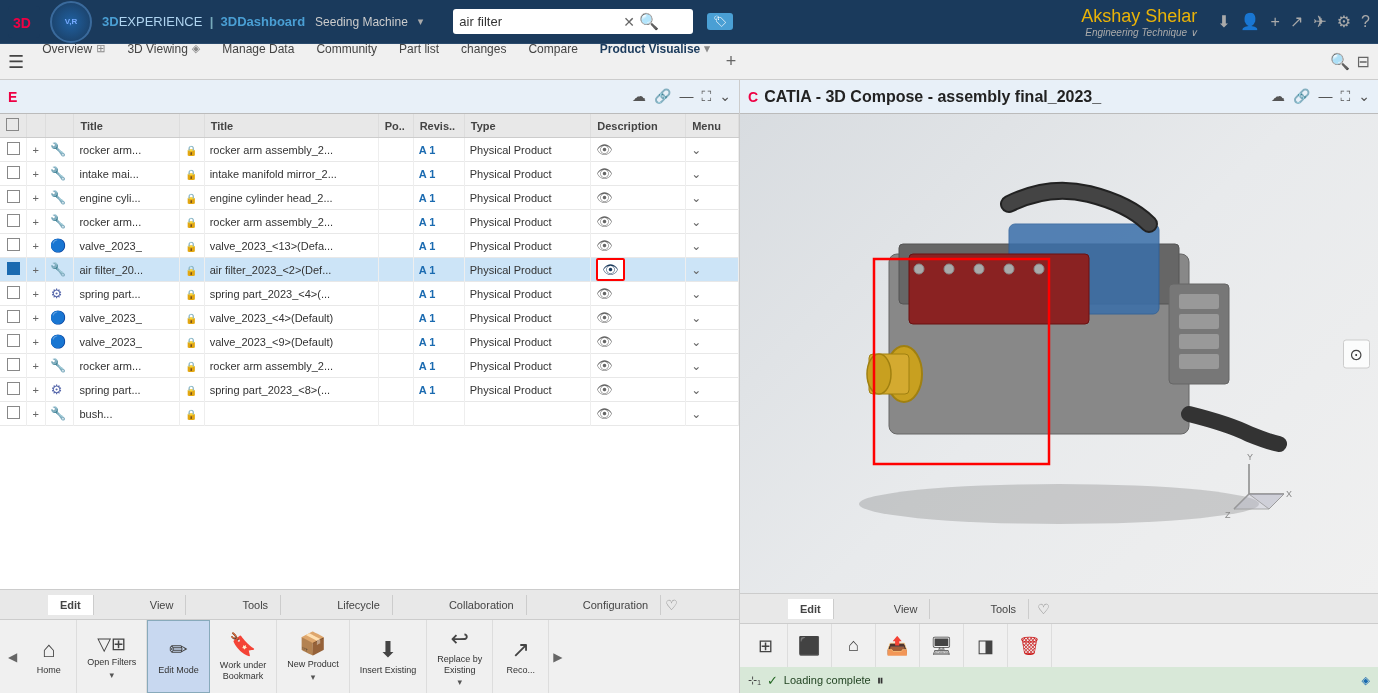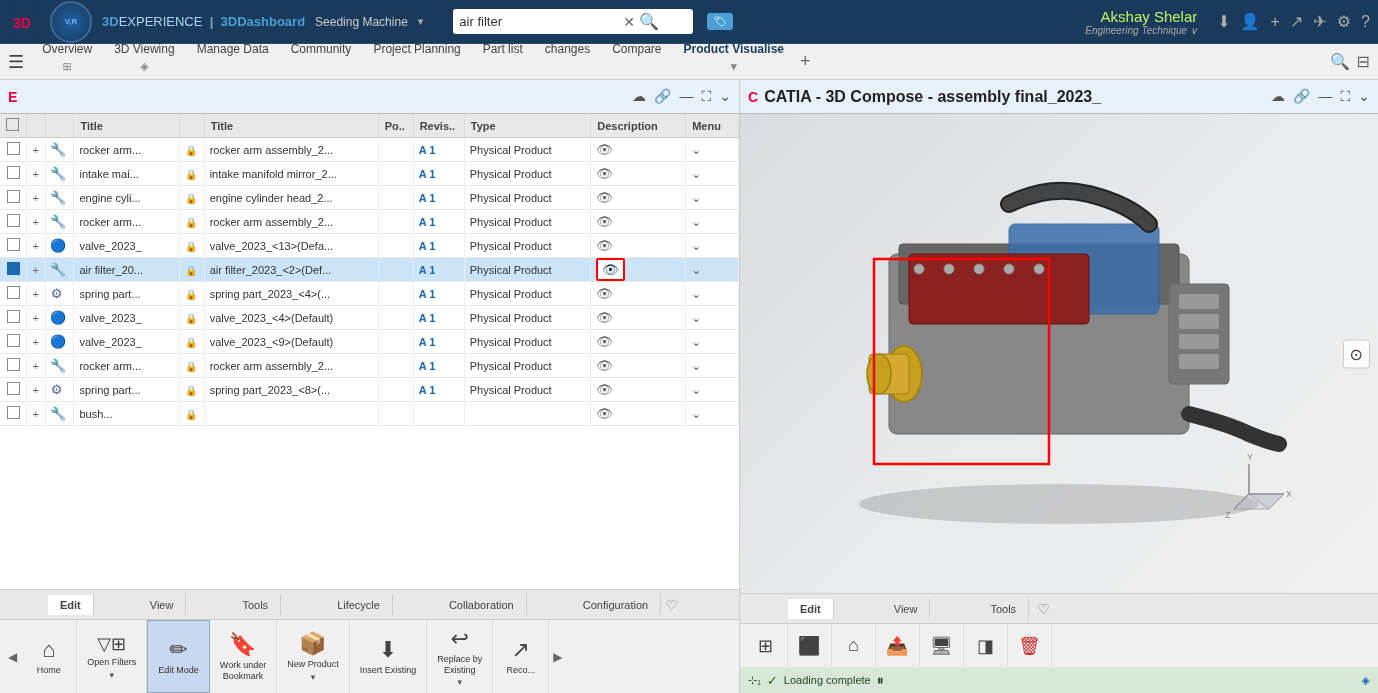--- a/index.html
+++ b/index.html
@@ -22,35 +22,35 @@
     .topbar-arrow { color: #aaa; font-size: 11px; }
     .search-bar {
       display: flex; align-items: center; background: #fff; border-radius: 3px;
       padding: 3px 6px; gap: 4px; flex: 0 0 240px; margin-left: 20px;
     }
     .search-input { border: none; outline: none; font-size: 13px; color: #333; width: 160px; }
     .search-clear { color: #666; cursor: pointer; font-size: 14px; }
     .search-icon-btn { color: #1a3a5c; font-size: 16px; cursor: pointer; }
     .search-tag { background: #4a9fd4; border-radius: 3px; padding: 2px 6px; font-size: 11px; color: #fff; margin-left: 4px; cursor: pointer; }
     .topbar-user { margin-left: auto; display: flex; flex-direction: column; align-items: flex-end; }
-    .topbar-user-name { font-size: 15px; color: #bef264; }
+    .topbar-user-name { font-size: 18px; color: #eab308; }
     .topbar-user-role { font-size: 10px; color: #aaa; font-style: italic; }
     .topbar-icons { display: flex; align-items: center; gap: 10px; margin-left: 10px; }
     .topbar-icon { color: #aaa; font-size: 16px; cursor: pointer; }
 
     
     .navbar {
       display: flex; align-items: center; background: #f0f0f0; height: 36px;
       padding: 0 8px; gap: 2px; border-bottom: 1px solid #ccc;
     }
     .navbar-hamburger { color: #444; font-size: 18px; cursor: pointer; margin-right: 6px; }
     .nav-item {
-      display: flex; align-items: center; gap: 4px; padding: 6px 10px;
+      display: flex; align-items: flex-start; gap: 4px; padding: 6px 10px;
       color: #444; font-size: 12px; cursor: pointer; white-space: nowrap;
-      border-bottom: 2px solid transparent; height: 52px; flex-direction: column;
+      border-bottom: 2px solid transparent; height: 52px;
     }
     .nav-item.active { color: #1a3a5c; border-bottom: 2px solid #1a3a5c; font-weight: 600; }
     .nav-icon { font-size: 11px; color: #888; }
     .nav-add { font-size: 18px; color: #666; cursor: pointer; margin-left: 4px; }
     .nav-right { margin-left: auto; display: flex; gap: 6px; }
     .nav-right-icon { color: #666; font-size: 16px; cursor: pointer; }
 
     
     .main-content { display: flex; height: calc(100vh - 80px); }
 
@@ -224,23 +224,20 @@
   </div>
   <div class="nav-item">
     <span>3D Viewing</span>
     <span class="nav-icon">◈</span>
   </div>
   <div class="nav-item">
     <span>Manage Data</span>
   </div>
   <div class="nav-item">
     <span>Community</span>
-  </div>
-  <div class="nav-item">
-    <span>Project Planning</span>
   </div>
   <div class="nav-item">
     <span>Part list</span>
   </div>
   <div class="nav-item">
     <span>changes</span>
   </div>
   <div class="nav-item">
     <span>Compare</span>
   </div>

